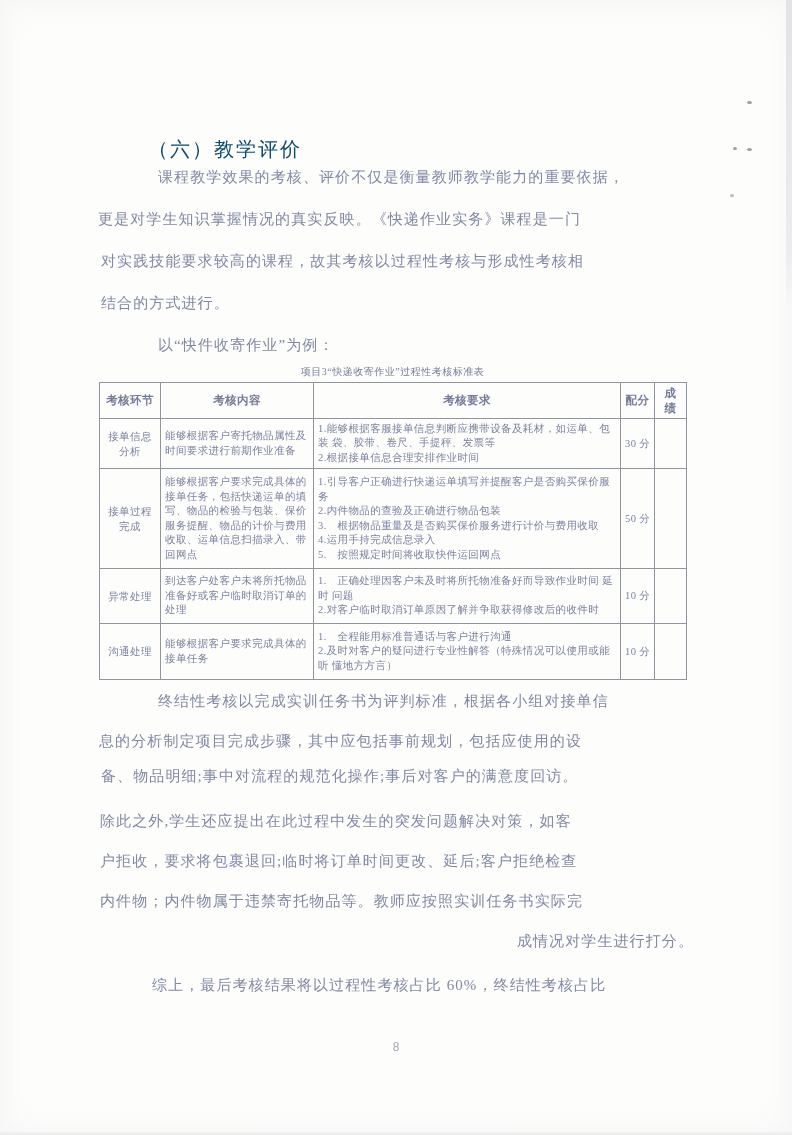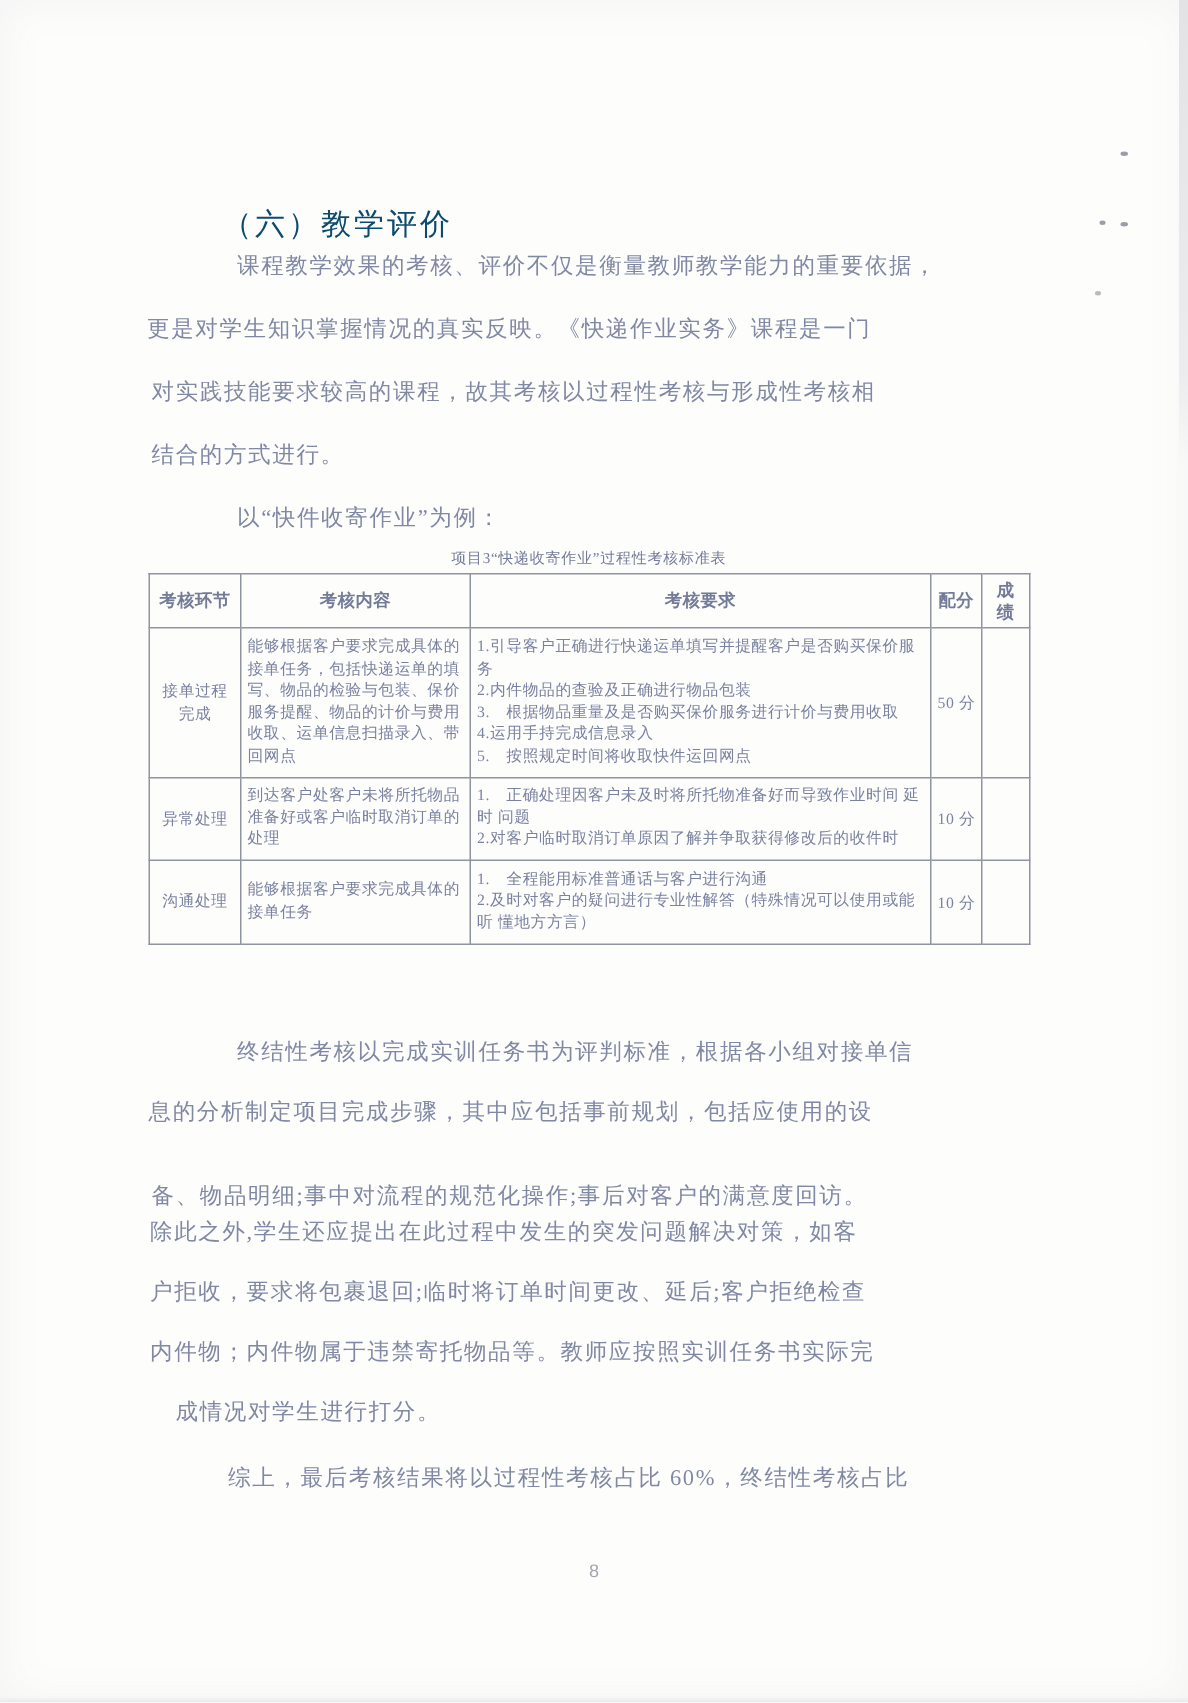--- a/index.html
+++ b/index.html
@@ -109,20 +109,30 @@
     <thead>
       <tr class="hdr">
         <th>考核环节</th>
         <th>考核内容</th>
         <th>考核要求</th>
         <th>配分</th>
         <th>成绩</th>
       </tr>
     </thead>
     <tbody>
+      <tr class="r0">
+        <td class="stage">接单信息 分析</td>
+        <td class="content">能够根据客户寄托物品属性及时间要求进行前期作业准备</td>
+        <td class="req">
+          <div class="ritem">1.能够根据客服接单信息判断应携带设备及耗材，如运单、包装 袋、胶带、卷尺、手提秤、发票等</div>
+          <div class="ritem">2.根据接单信息合理安排作业时间</div>
+        </td>
+        <td class="score">30 分</td>
+        <td class="result"></td>
+      </tr>
       <tr class="r1">
         <td class="stage">接单过程 完成</td>
         <td class="content">能够根据客户要求完成具体的接单任务，包括快递运单的填写、物品的检验与包装、保价服务提醒、物品的计价与费用收取、运单信息扫描录入、带回网点</td>
         <td class="req">
           <div class="ritem">1.引导客户正确进行快递运单填写并提醒客户是否购买保价服 务</div>
           <div class="ritem">2.内件物品的查验及正确进行物品包装</div>
           <div class="ritem">3.　根据物品重量及是否购买保价服务进行计价与费用收取</div>
           <div class="ritem">4.运用手持完成信息录入</div>
           <div class="ritem">5.　按照规定时间将收取快件运回网点</div>
         </td>
@@ -147,23 +157,23 @@
           <div class="ritem">2.及时对客户的疑问进行专业性解答（特殊情况可以使用或能 听 懂地方方言）</div>
         </td>
         <td class="score">10 分</td>
         <td class="result"></td>
       </tr>
     </tbody>
   </table>
 
   <div class="bodyline" style="top: 692px; left: 158px;">终结性考核以完成实训任务书为评判标准，根据各小组对接单信</div>
   <div class="bodyline" style="top:732px;left:99px;">息的分析制定项目完成步骤，其中应包括事前规划，包括应使用的设</div>
-  <div class="bodyline" style="top:788px;left:101px;">备、物品明细;事中对流程的规范化操作;事后对客户的满意度回访。</div>
+  <div class="bodyline" style="top:767px;left:101px;">备、物品明细;事中对流程的规范化操作;事后对客户的满意度回访。</div>
   <div class="bodyline" style="top:812px;left:100px;">除此之外,学生还应提出在此过程中发生的突发问题解决对策，如客</div>
   <div class="bodyline" style="top:852px;left:100px;">户拒收，要求将包裹退回;临时将订单时间更改、延后;客户拒绝检查</div>
   <div class="bodyline" style="top:892px;left:100px;">内件物；内件物属于违禁寄托物品等。教师应按照实训任务书实际完</div>
-  <div class="bodyline" style="top:932px;left:117px;">成情况对学生进行打分。</div>
+  <div class="bodyline" style="top:932px;left:102px;text-align:right;">成情况对学生进行打分。</div>
 
   <div class="bodyline" style="top:976px;left:152px;">综上，最后考核结果将以过程性考核占比 60%，终结性考核占比</div>
 
   <div class="pagenum">8</div>
 
 </div>
 
 </body></html>

